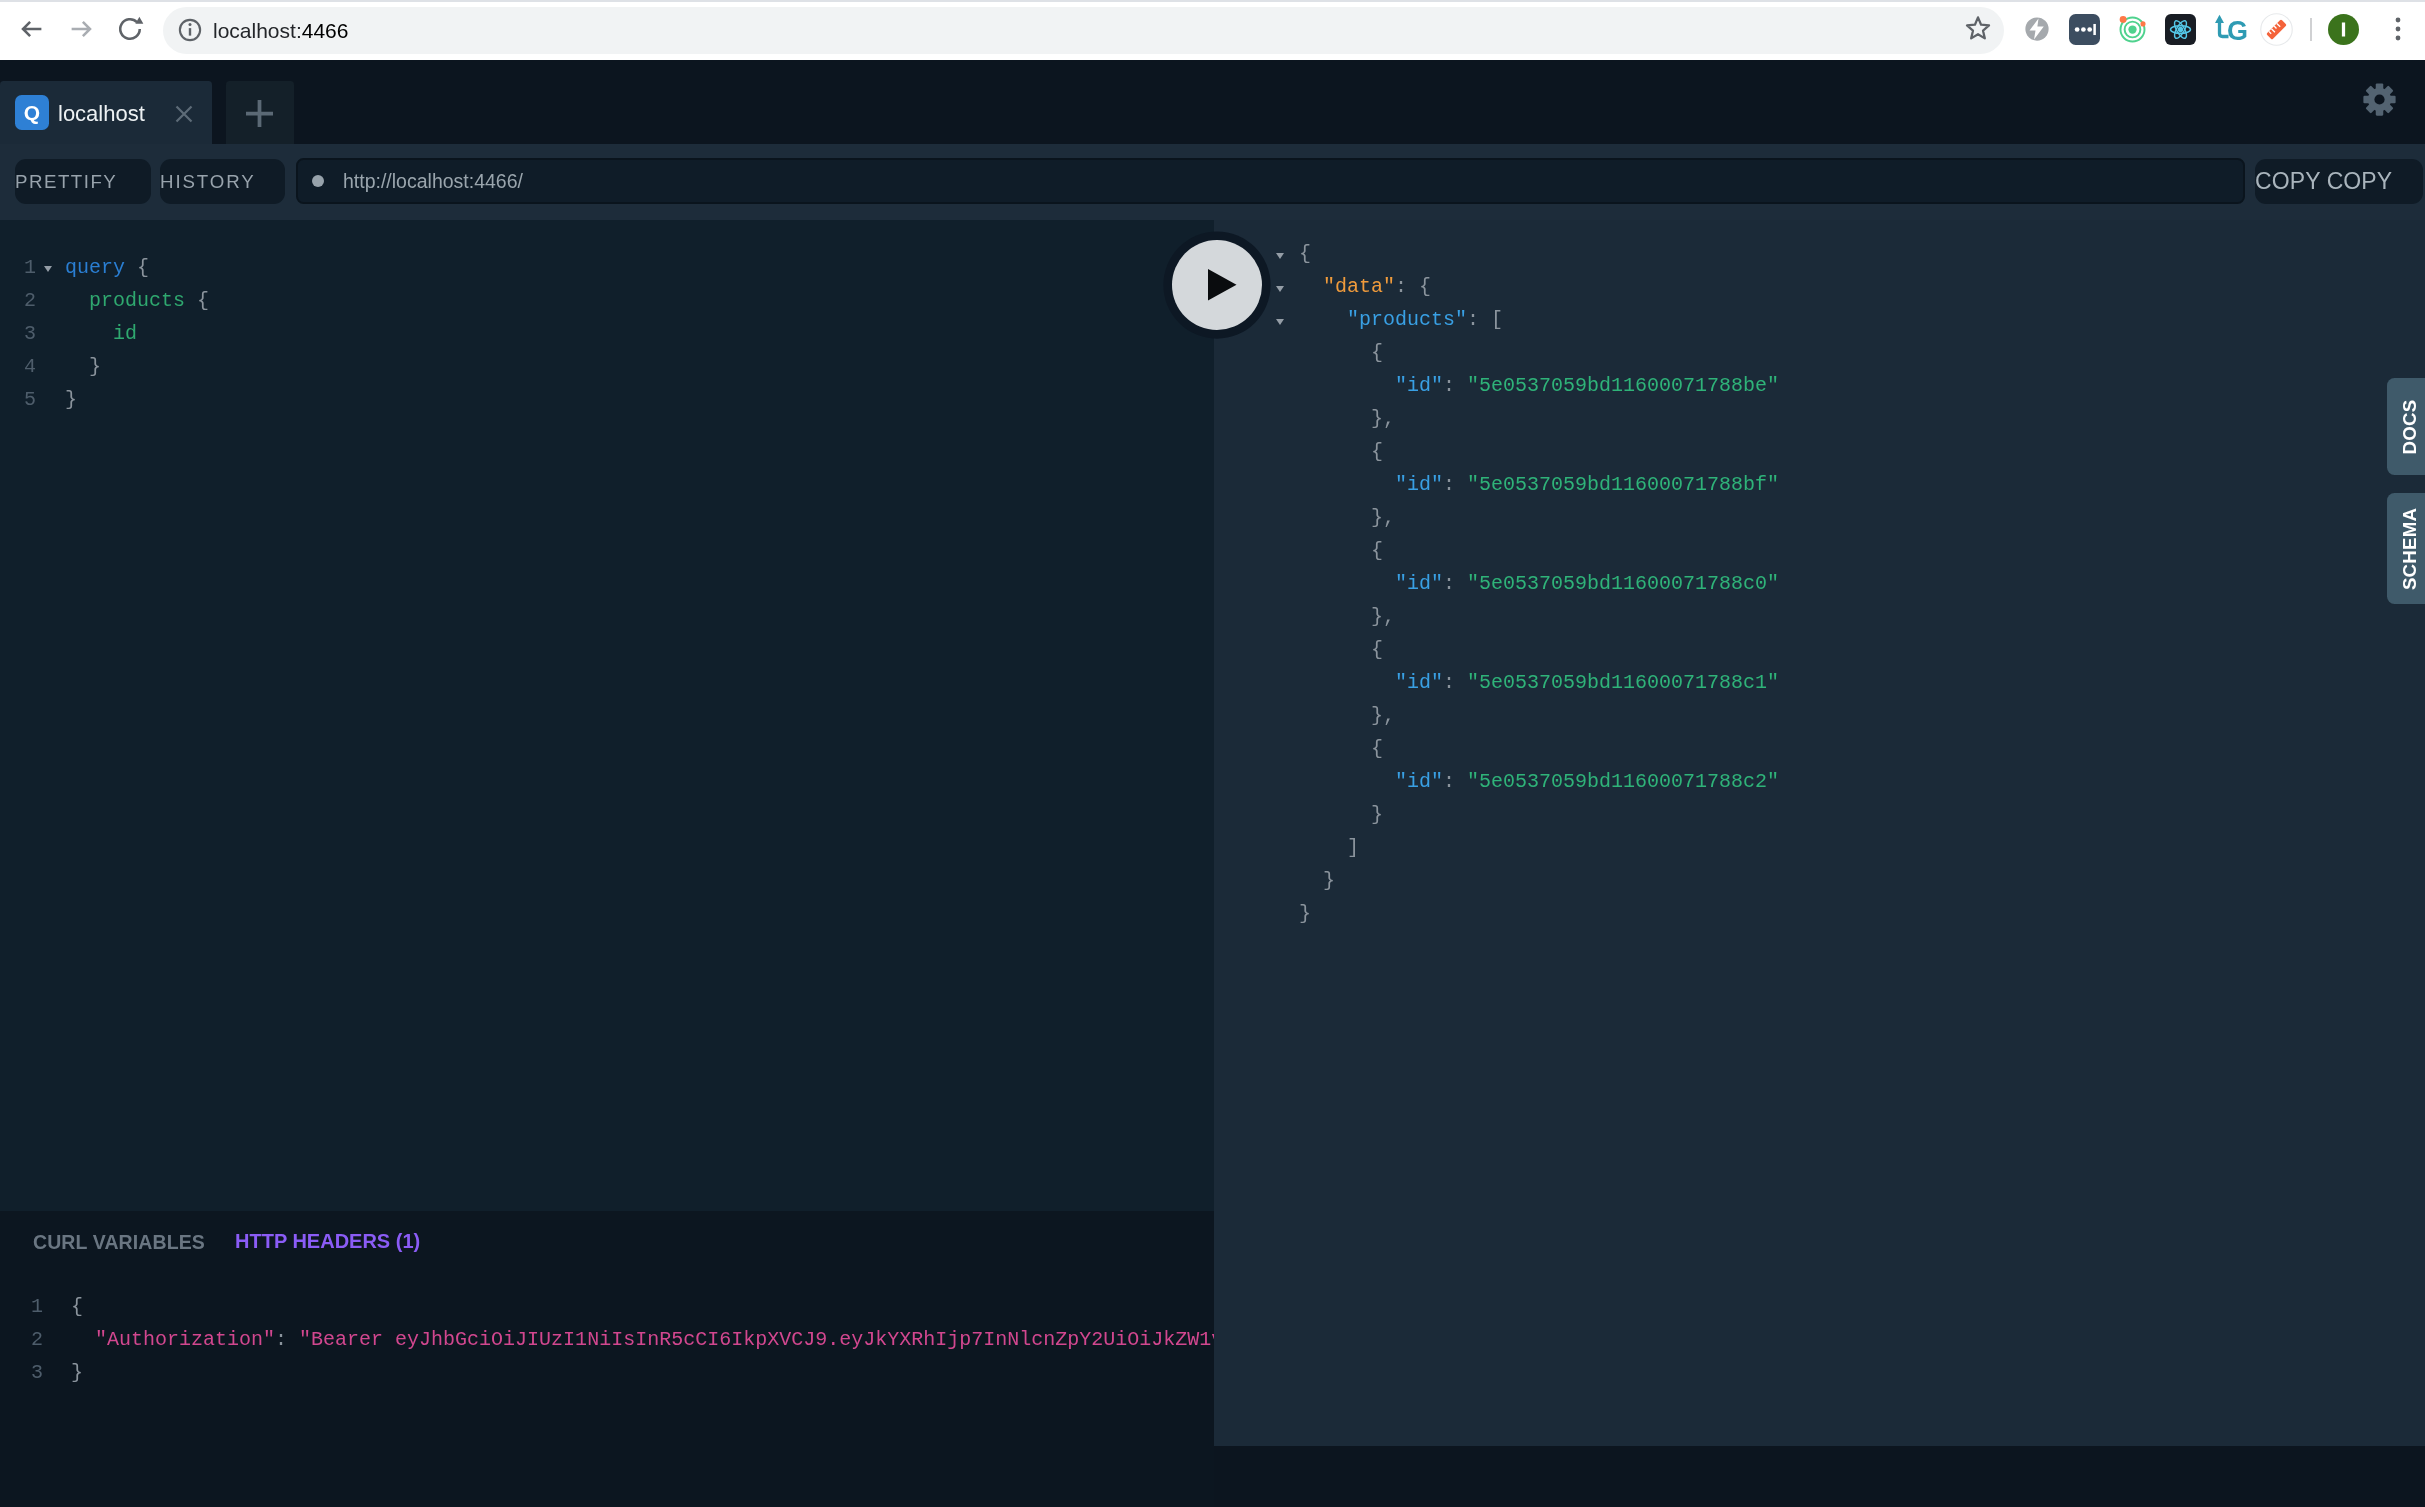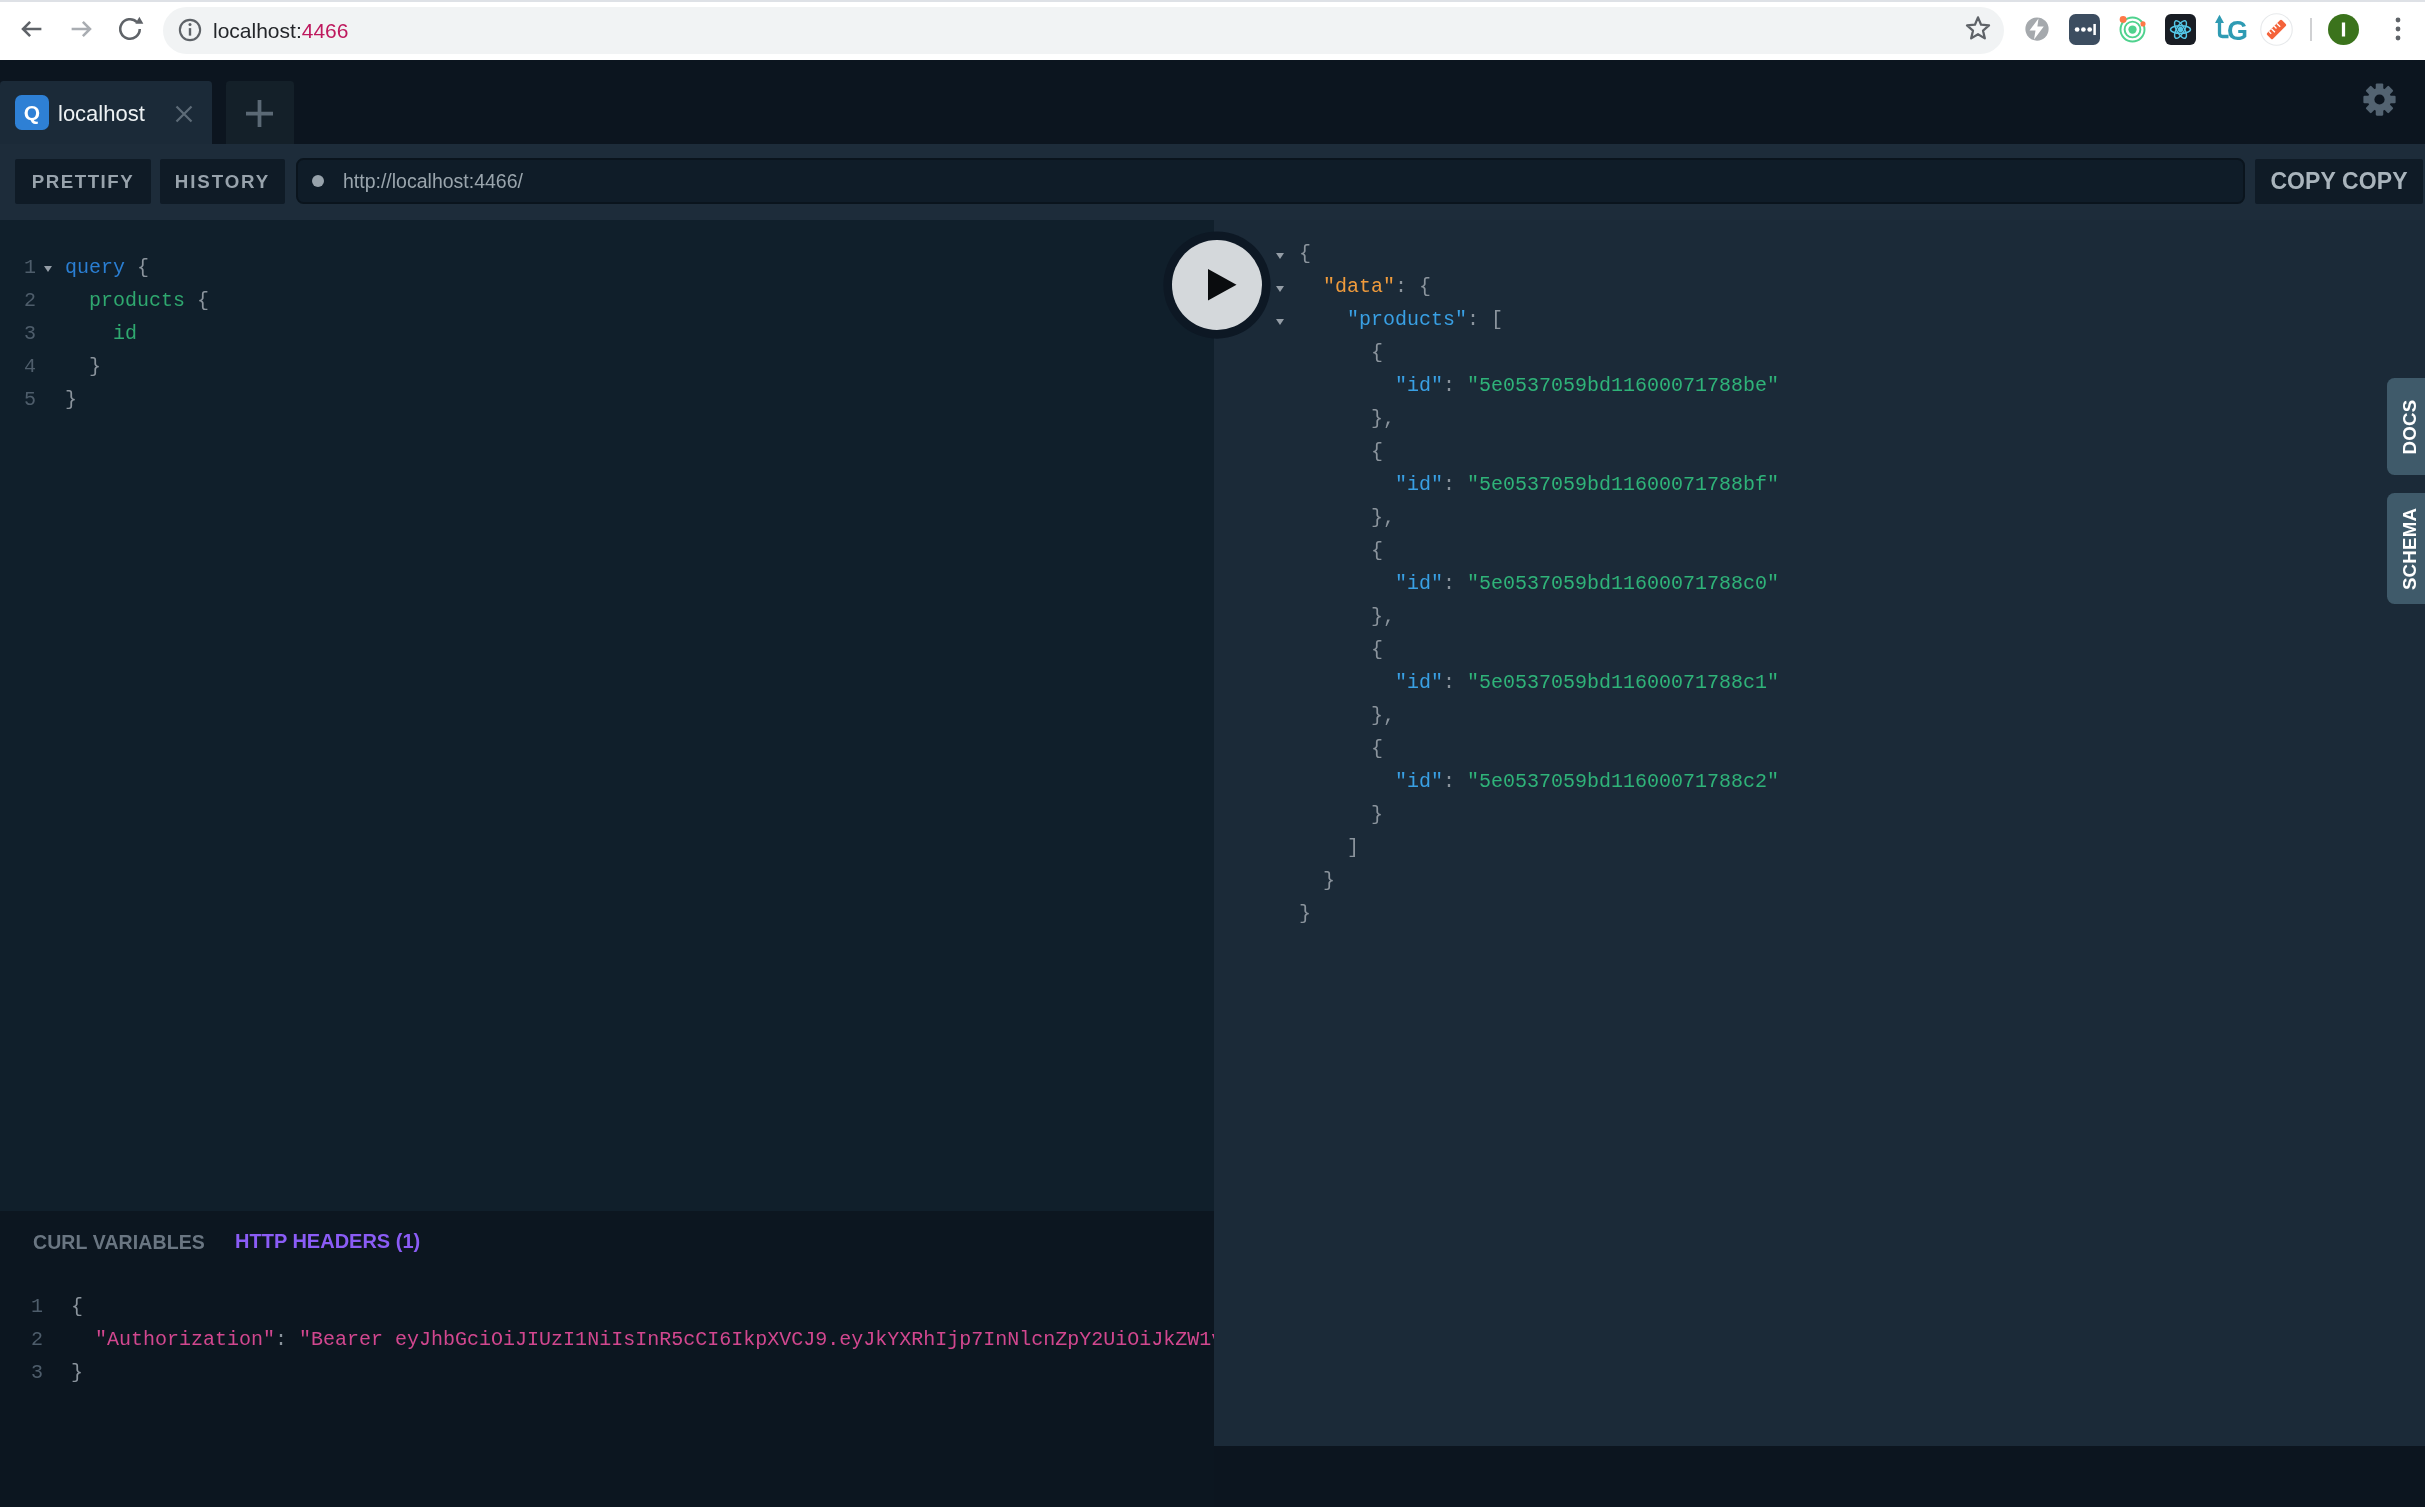--- a/index.html
+++ b/index.html
@@ -12,21 +12,21 @@
 .toolbar{left:0;top:2.2px;width:2426px;height:58px;background:#ffffff}
 .pill{left:163px;top:6.7px;width:1841px;height:47px;border-radius:24px;background:#f1f3f4}
 .urltext{left:213px;top:6.7px;height:47px;line-height:47px;font-size:21px;color:#24262a}
 
 .pg{left:0;top:60px;width:2426px;height:1447px;background:#0c151f}
 .tab{left:0;top:21px;width:212px;height:63px;background:#1b2a38;border-radius:3.7px 3.7px 0 0}
 .qbadge{left:15px;top:35px;width:34px;height:35px;border-radius:6.7px;background:#2e80d5;color:#fff;font-weight:bold;font-size:21px;text-align:center;line-height:35px}
 .tabname{left:58px;top:22.5px;height:61px;line-height:61px;font-size:22px;color:#edf1f3}
 .plustab{left:226px;top:21px;width:68px;height:63px;background:#142029;border-radius:3.7px 3.7px 0 0}
 .band{left:0;top:84px;width:2426px;height:76px;background:#1d2c3a}
-.btn{background:#0f1b26;border-radius:2px;color:#98a3ac;font-weight:bold;font-size:18.7px;letter-spacing:1.5px;text-align:center}
+.btn{background:#0f1b26;border-radius:11px;color:#98a3ac;font-weight:normal;font-size:18.7px;letter-spacing:1.5px;text-align:left}
 .prettify{left:15px;top:99px;width:136px;height:45px;line-height:45px}
 .history{left:160px;top:99px;width:125px;height:45px;line-height:45px;letter-spacing:1.9px}
 .urlbox{left:296px;top:98px;width:1949px;height:46px;background:#0f1c28;border:2.2px solid #0a141d;border-radius:7.5px}
 .urldot{left:312px;top:115px;width:12px;height:12px;border-radius:50%;background:#97a2ab}
 .urlboxtext{left:343px;top:98px;height:46px;line-height:46px;font-size:19.5px;color:#9aa5ad}
 .copycurl{left:2255px;top:99px;width:168px;height:45px;line-height:45px;font-size:23px;letter-spacing:0.1px;color:#a9b4bc}
 
 .editor{left:0;top:160px;width:1214px;height:991px;background:#101f2b;overflow:hidden}
 .qvars{left:0;top:1151px;width:1214px;height:356px;background:#0c1620;overflow:hidden}
 .resp{left:1214px;top:160px;width:1211px;height:1226px;background:#1b2a38;overflow:hidden}
@@ -60,21 +60,21 @@
     </svg>
   <svg class="abs" style="left:112px;top:11.2px" width="36" height="36" viewBox="0 0 48 48">
       <path d="M37 24 a13 13 0 1 1 -3.8 -9.2" fill="none" stroke="#5f6368" stroke-width="3.4"></path>
       <path d="M31.2 16.9 h10.6 l-5.3 -9.2 z" fill="#5f6368"></path>
     </svg>
   <svg class="abs" style="left:172px;top:12px" width="36" height="36" viewBox="0 0 48 48">
       <circle cx="24" cy="24" r="13.5" fill="none" stroke="#5f6368" stroke-width="2.8"></circle>
       <rect x="22.4" y="21.5" width="3.2" height="10" fill="#5f6368"></rect>
       <circle cx="24" cy="16.8" r="2" fill="#5f6368"></circle>
     </svg>
-  <div class="abs urltext">localhost:<span style="color:#be185d">4466</span></div>
+  <div class="abs urltext">localhost:<span style="color:#000000">4466</span></div>
 
   <svg class="abs" style="left:1960px;top:11.2px" width="36" height="36" viewBox="0 0 48 48">
       <path d="M24.0 8.5 L28.1 18.3 L38.7 19.2 L30.7 26.2 L33.1 36.5 L24.0 31.0 L14.9 36.5 L17.3 26.2 L9.3 19.2 L19.9 18.3 Z" fill="none" stroke="#5f6368" stroke-width="3" stroke-linejoin="round"></path>
     </svg>
 
   <svg class="abs" style="left:2019px;top:11.2px" width="36" height="36" viewBox="0 0 48 48">
       <circle cx="24" cy="24" r="15.5" fill="#a5a9ad"></circle>
       <polygon points="26,10 14,26 22,26 20,38 33,20.5 24.5,20.5" fill="#fff"></polygon>
     </svg>
   <svg class="abs" style="left:2069px;top:13.5px" width="31" height="31" viewBox="0 0 42 42">

